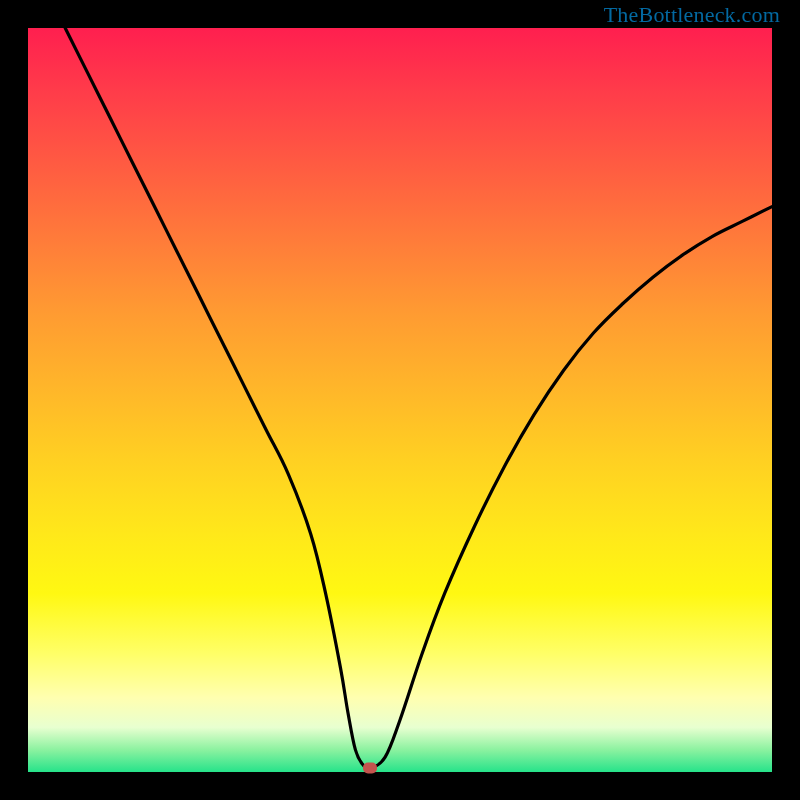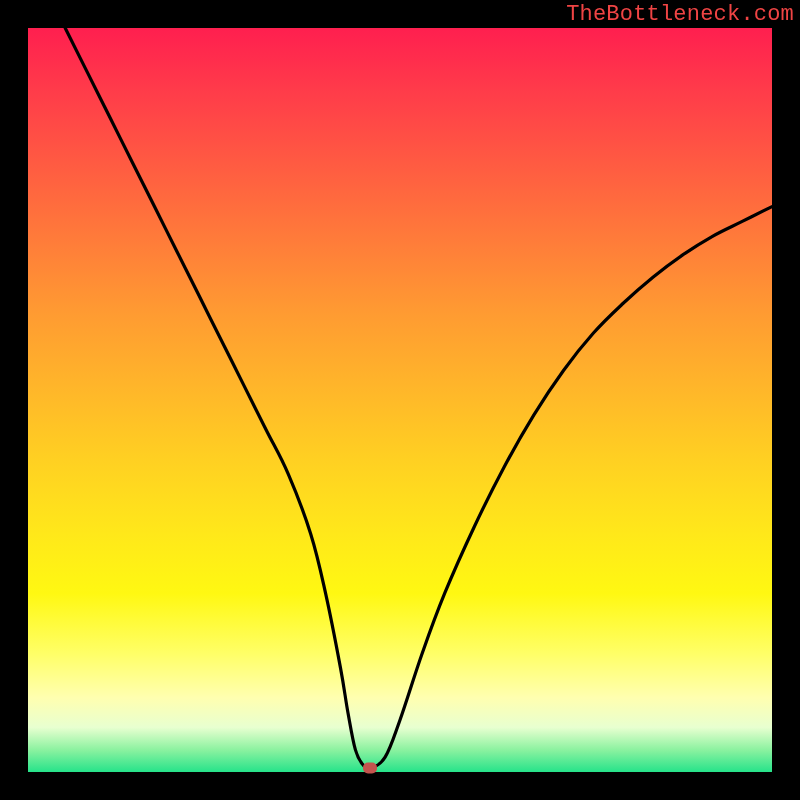--- a/index.html
+++ b/index.html
@@ -14,24 +14,24 @@
     position: absolute;
     top: 0;
     left: 0;
     width: 800px;
     height: 800px;
     background: #000;
   }
   .watermark {
     position: absolute;
     top: 2px;
-    right: 6px;
-    color: #ef4444;
+    right: 20px;
+    color: #0369a1;
     font-size: 22px;
-    font-family: Liberation Mono, monospace;
+    font-family: Liberation Serif, serif;
     letter-spacing: 0.2px;
     z-index: 5;
   }
   .plot-area {
     position: absolute;
     top: 28px;
     left: 28px;
     width: 744px;
     height: 744px;
     background: linear-gradient(

